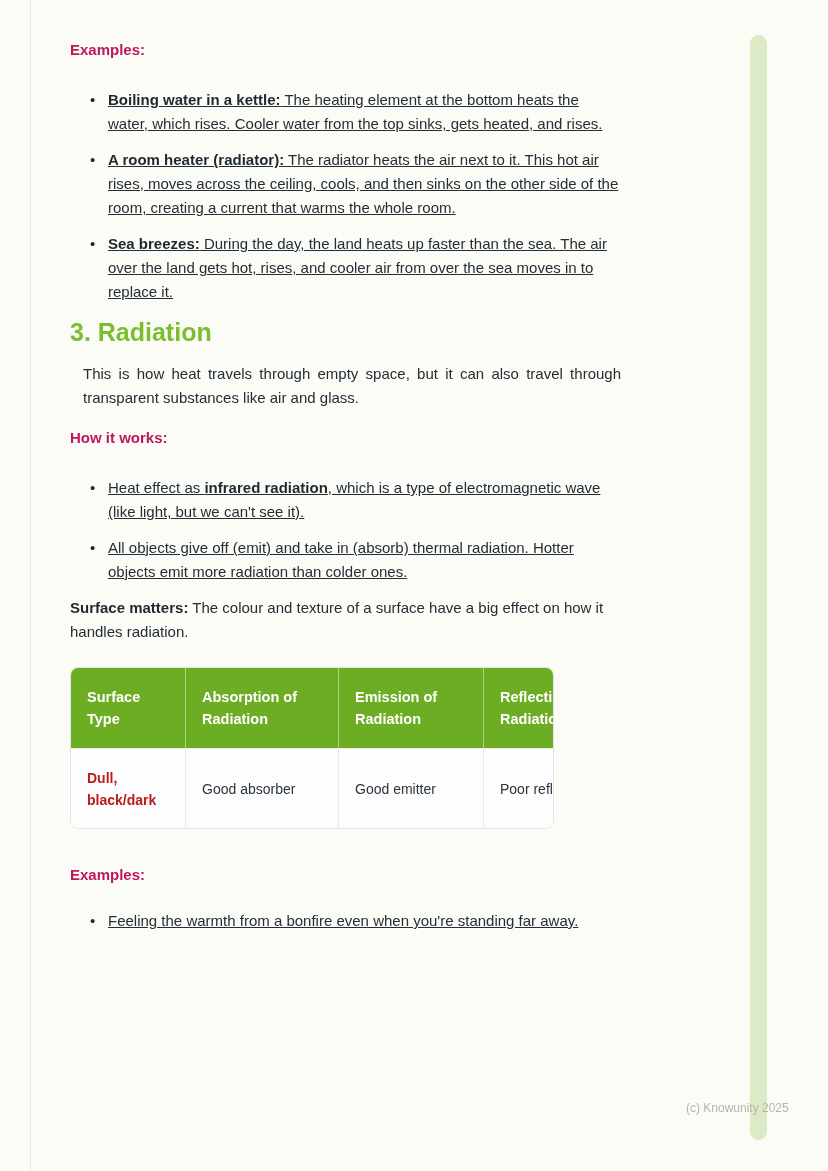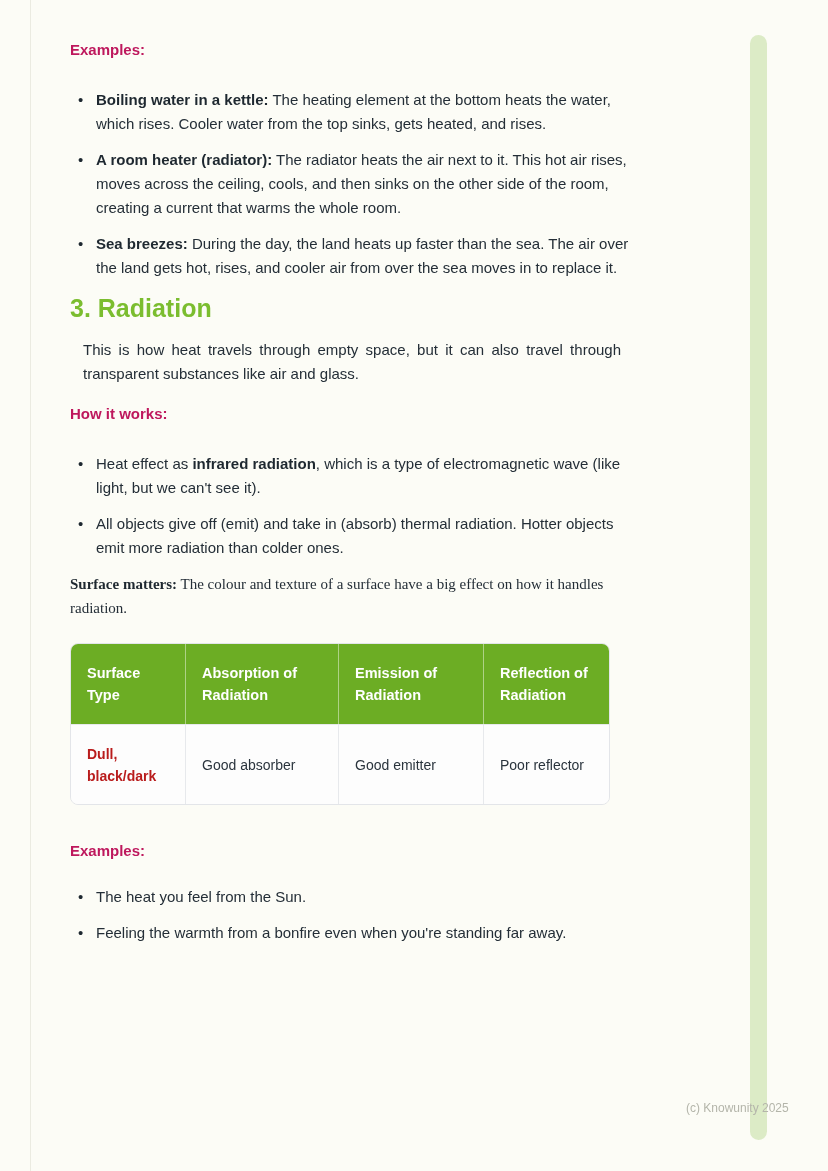--- a/index.html
+++ b/index.html
@@ -23,38 +23,38 @@
   .h-bold { font-weight:700; font-size:15px; line-height:20px; color:#be185d; }
   .h-examples-1 { margin:0 0 28px; }
   .h-how { margin:0 0 28px; }
   .h-examples-2 { margin:36px 0 24px; }
   .green-heading {
     font-size:25px; line-height:24px; font-weight:700;
     color:#7bbd2f; margin:16px 0 18px;
   }
   p.body { font-size:15px; line-height:24px; }
   .intro { margin:0 13px 18px; text-align:justify; }
-  .surface { margin:6px 0 0;font-family:Liberation Serif, serif; }
+  .surface { margin:6px 0 0; }
   .b { font-weight:700; color:#1e2830; }
-  ul.bullets { list-style:none; margin:0; padding:0; }
+  ul.bullets { list-style:none; margin:12px; padding:0;text-decoration:underline; }
   ul.bullets li {
     position:relative; padding-left:26px;
     font-size:15px; line-height:24px; margin-bottom:12px;
   }
   ul.bullets li::before {
     content:"\2022";
     position:absolute; left:8px; top:0;
     font-size:15px; color:#1e2830;
   }
   .table-wrap {
     margin:23px 0 0;
     border:1px solid #e3e5e9;
     border-radius:8px;
     overflow:hidden;
-    width:540px;
+    width:484px;
   }
   table { border-collapse:separate; border-spacing:0; width:100%; table-layout:fixed; }
   col.c1 { width:115px; }
   col.c2 { width:153px; }
   col.c3 { width:145px; }
   col.c4 { width:149px; }
   th {
     background:#6cad24; color:#ffffff;
     font-size:14.5px; font-weight:700; line-height:22px;
     text-align:left; vertical-align:middle;
@@ -138,21 +138,20 @@
             <td>Good emitter</td>
             <td>Poor reflector</td>
           </tr>
         </tbody>
       </table>
     </div>
 
     <p class="h-bold h-examples-2">Examples:</p>
 
     <ul class="bullets">
-      <li><span>The heat you feel from the Sun.</span></li>
       <li><span>Feeling the warmth from a bonfire even when you're standing far away.</span></li>
     </ul>
 
   </div>
 
   <div class="scrollbar"></div>
   <div class="watermark">(c) Knowunity 2025</div>
 </div>
 
 </body></html>

